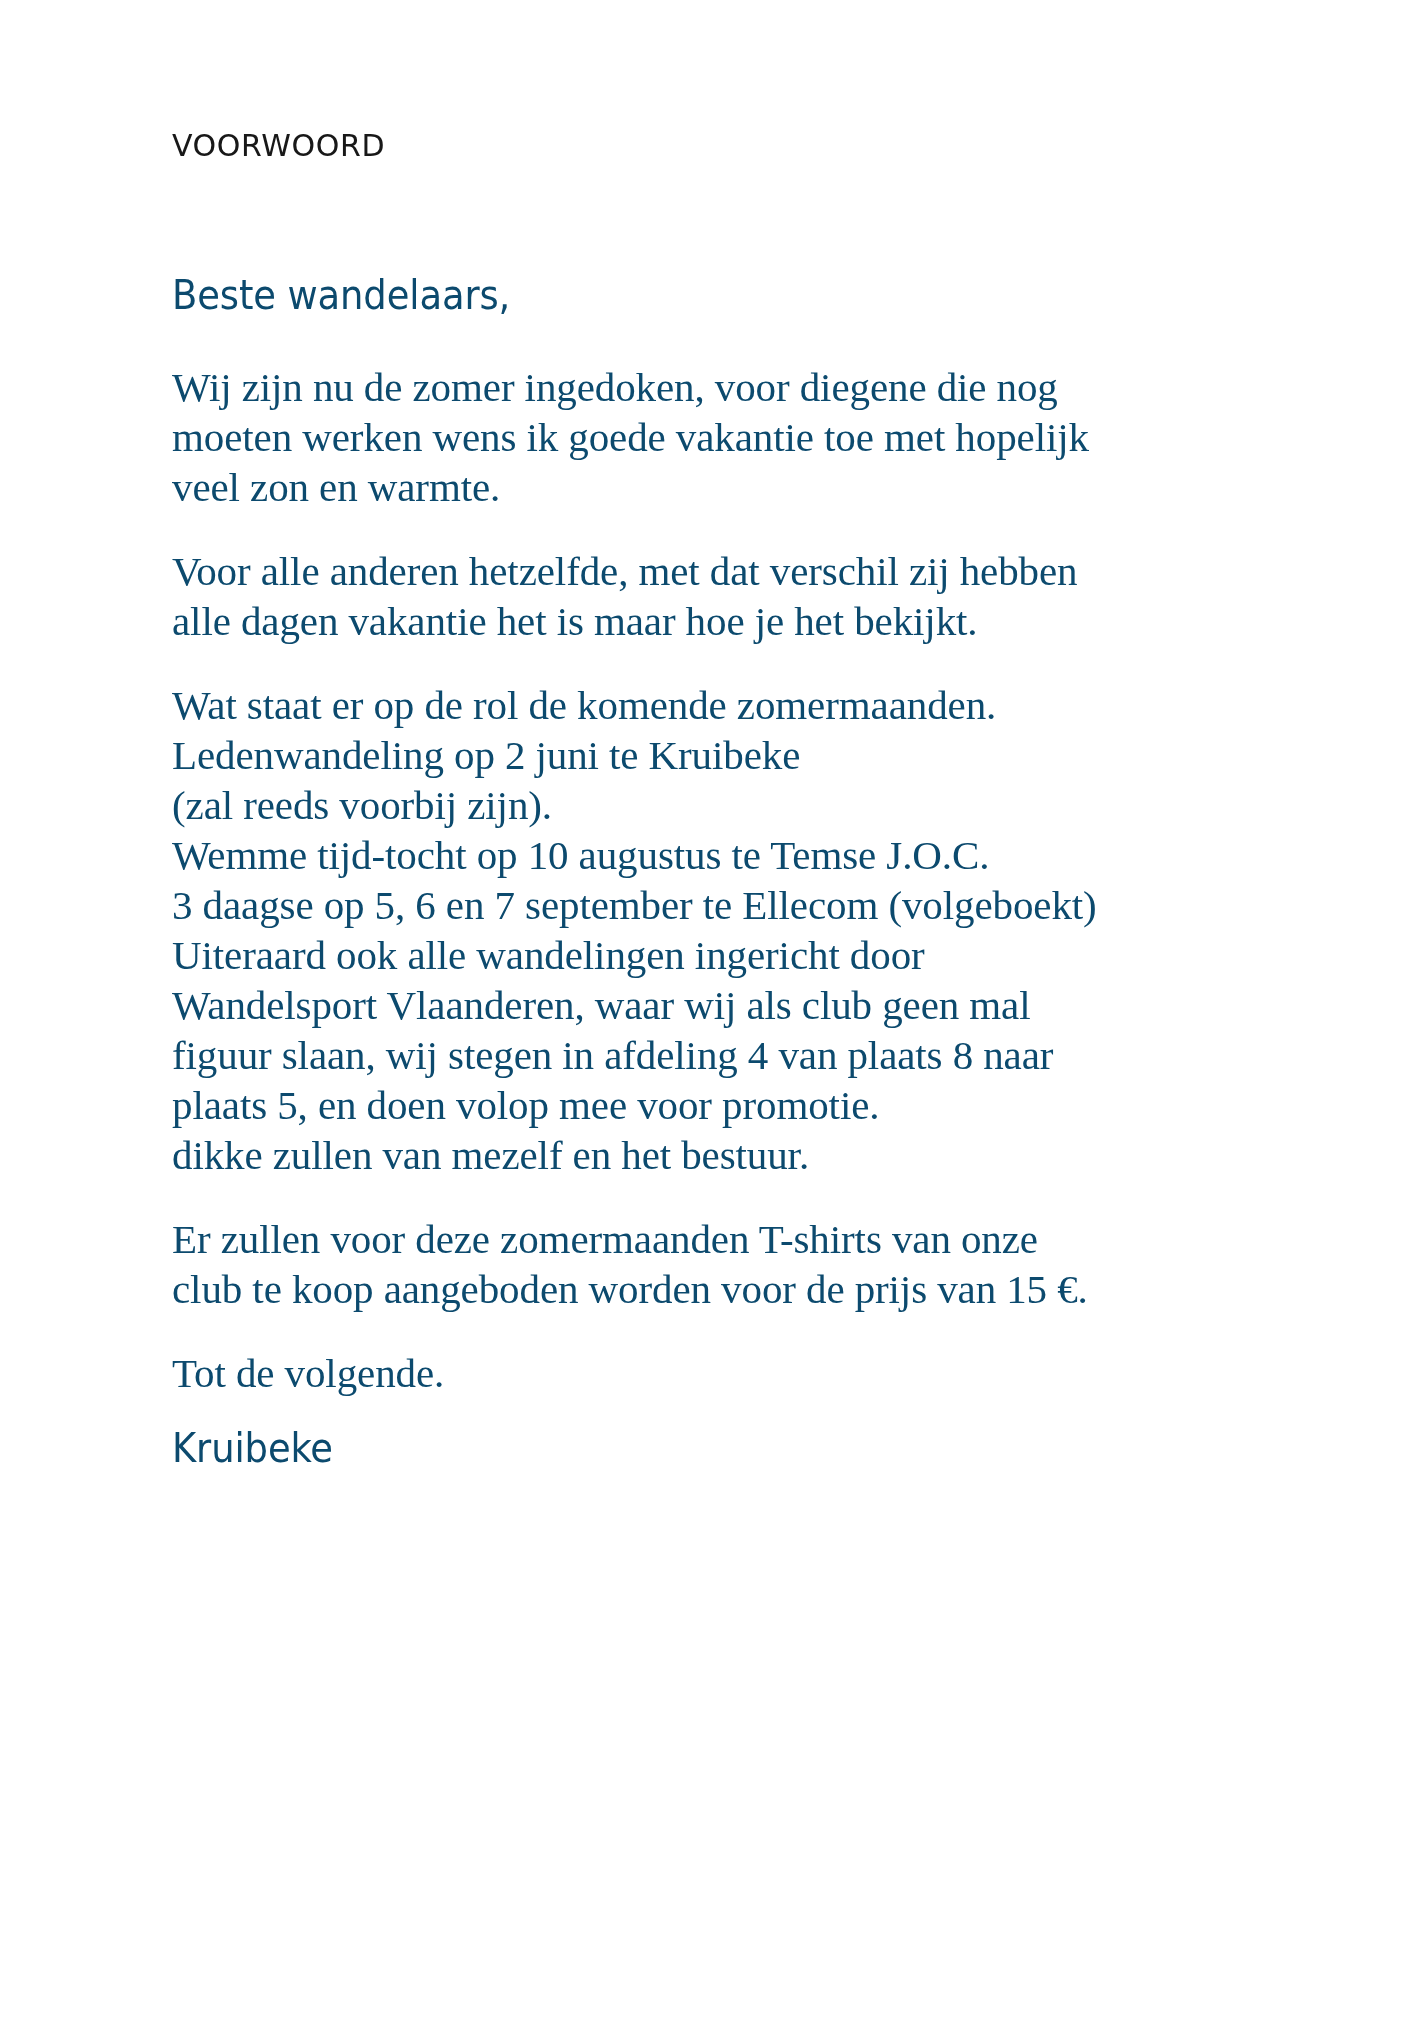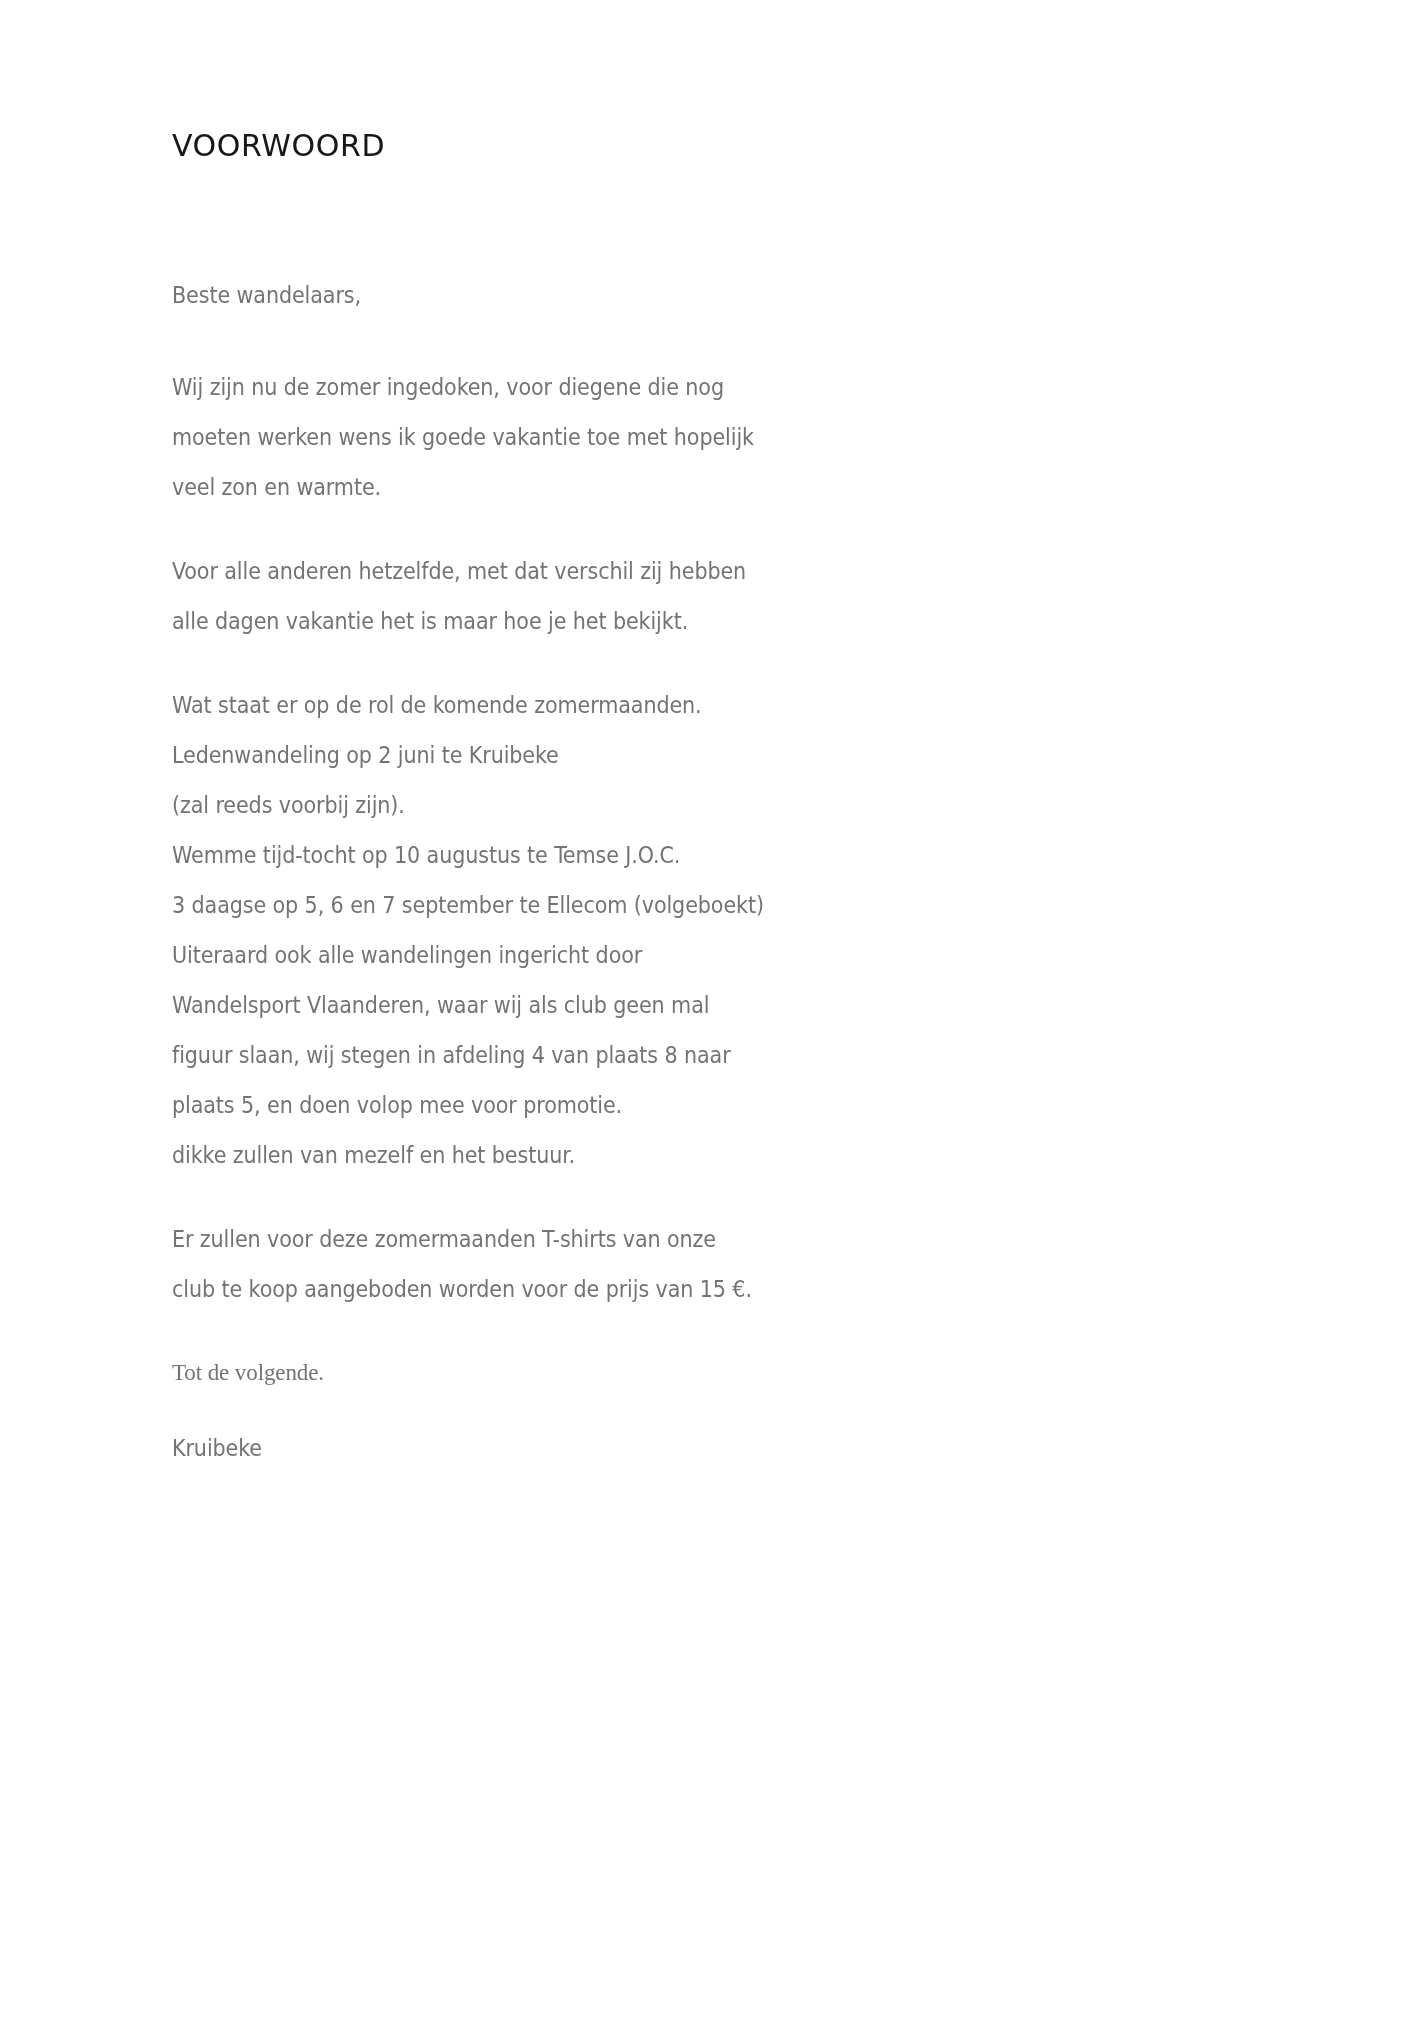--- a/index.html
+++ b/index.html
@@ -43,30 +43,31 @@
     white-space: pre;
   }
 
   .body-block {
     margin-top: 106px;
   }
 
   p.para {
     font-family: "DejaVu Sans Condensed", "Liberation Sans Narrow", "Liberation Sans", sans-serif;
     font-stretch: condensed;
-    font-size: 23px;
+    font-size: 41px;
     line-height: 50px;
-    color: #737373;
+    color: #0c4a6e;
     margin: 0 0 34px 0;
     font-weight: 400;
     letter-spacing: -0.1px;
   }
 
   p.para .ln {
     display: block;
+    font-family: Liberation Serif, serif;
   }
 
   p.greeting {
     margin-bottom: 42px;
   }
 
   p.signoff {
     margin-bottom: 25px;
     font-family: Liberation Serif, serif;
   }

